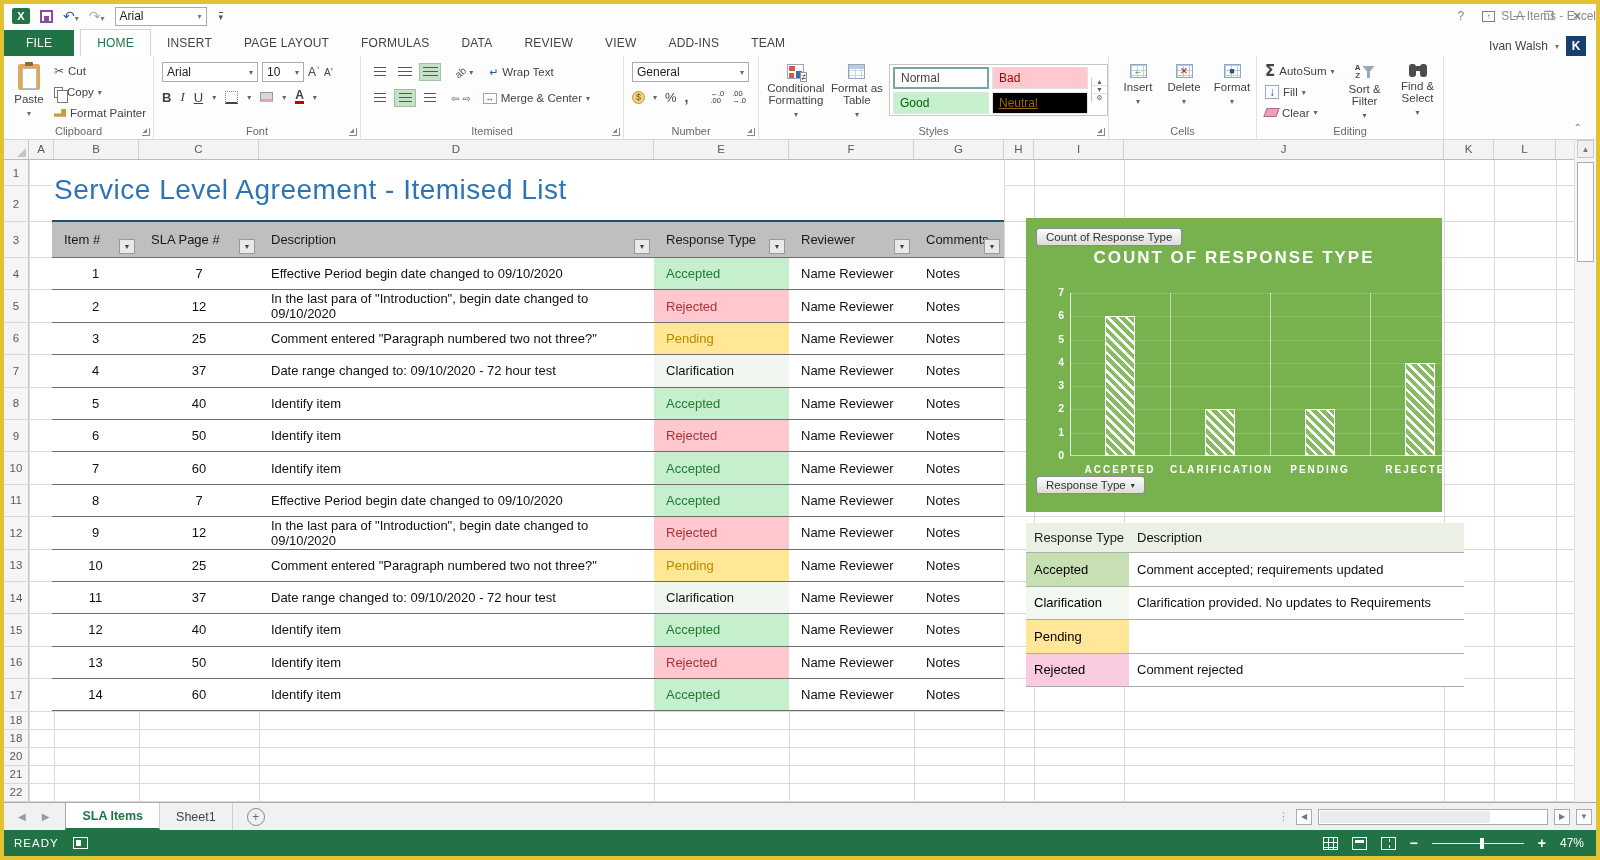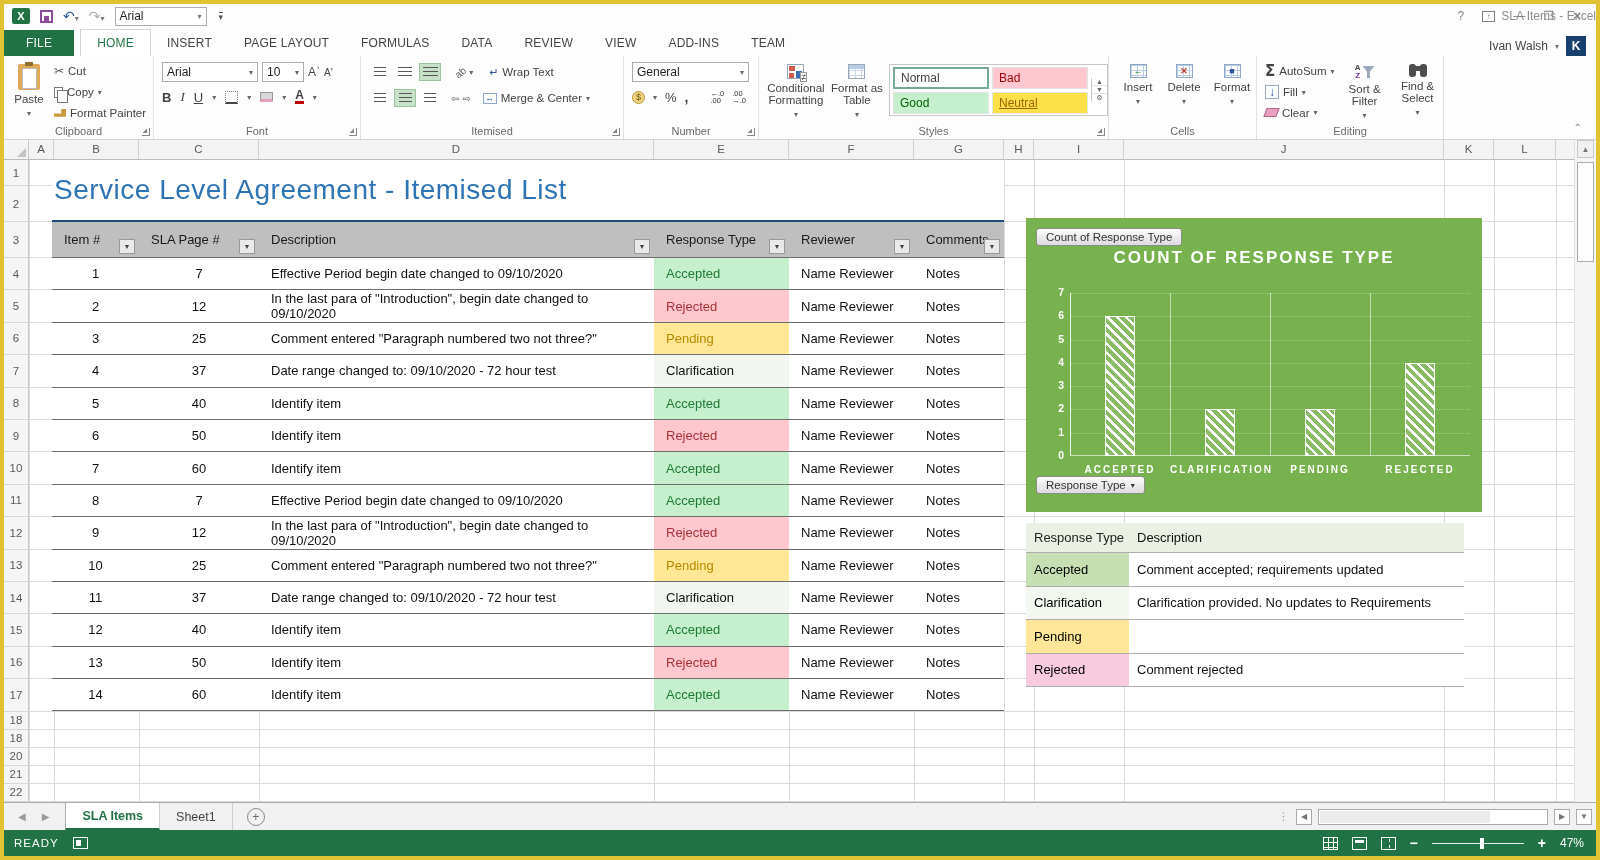--- a/index.html
+++ b/index.html
@@ -115,21 +115,21 @@
   .fbtn { position:absolute; right:4px; bottom:3px; width:16px; height:15px; background:#E9E9E9; border:1px solid #999; font-size:7px; color:#444; display:flex; align-items:center; justify-content:center; }
   .trow { display:flex; height:32.4px; border-bottom:1px solid #6E6E6E; background:#fff; }
   .td { display:flex; align-items:center; padding-left:12px; color:#111; }
   .td.cnum { justify-content:center; padding-left:0; }
   .st-accepted { background:var(--good_bg); color:var(--good_text); }
   .st-rejected { background:var(--bad_bg); color:var(--bad_text); }
   .st-pending { background:var(--neutral_bg); color:var(--neutral_text); }
   .st-clarification { background:var(--clar_bg); color:#111; }
 
   
-  .chart { position:absolute; left:1022px; top:58px; width:456px; height:294px; background:var(--chart_bg); z-index:3; }
+  .chart { position:absolute; left:1022px; top:58px; width:416px; height:294px; background:var(--chart_bg); z-index:3; }
   .pill { position:absolute; background:linear-gradient(#FCFCFC,#DCDCDC); border:1px solid #8C8C8C; border-radius:3px; font-size:11.5px; color:#333; padding:2px 9px; display:flex; align-items:center; gap:5px; }
   .pill .caret { color:#333; }
   .chart-title { position:absolute; top:30px; left:0; right:0; text-align:center; color:#fff; font-weight:bold; font-size:17px; letter-spacing:2px; }
   .plot { position:absolute; left:44px; top:75px; width:400px; height:163px; border-left:1px solid rgba(255,255,255,.85); border-bottom:1px solid rgba(255,255,255,.6); }
   .ytick { position:absolute; width:26px; text-align:right; font-size:10.5px; font-weight:bold; color:#fff; }
   .ygrid { position:absolute; left:44px; width:400px; height:0; border-top:1px dotted rgba(255,255,255,.3); }
   .csep { position:absolute; width:1px; background:rgba(255,255,255,.55); }
   .bar { position:absolute; border:1px solid #fff; background:repeating-linear-gradient(45deg,#fff 0 2.5px,rgba(255,255,255,.12) 2.5px 6.5px); }
   .cat { position:absolute; text-align:center; color:#fff; font-weight:bold; font-size:10px; letter-spacing:2px; }
 
@@ -359,21 +359,21 @@
         <div class="bigbtn" style="width:56px">
           <span class="ft-ic"></span>
           <span>Format as Table</span>
           <span class="caret">▾</span>
         </div>
         <div class="gallery" style="margin-top:4px">
           <div class="gal-grid" id="style-gallery">
               <span class="swatch sel" style="">Normal</span>
               <span class="swatch" style="background: rgb(255, 199, 206); color: rgb(156, 0, 6);">Bad</span>
               <span class="swatch" style="background: rgb(198, 239, 206); color: rgb(0, 97, 0);">Good</span>
-              <span class="swatch" style="background: #fde047; color: rgb(156, 101, 0); text-decoration: underline;">Neutral</span>
+              <span class="swatch" style="background: #000000; color: rgb(156, 101, 0); text-decoration: underline;">Neutral</span>
             </div>
           <div class="gal-strip">
             <span>▲</span>
             <span>▼</span>
             <span style="border-bottom:none">⚙︎</span>
           </div>
         </div>
       </div>
       <div class="rlabel">Styles</div>
       <span class="dlg"></span>

